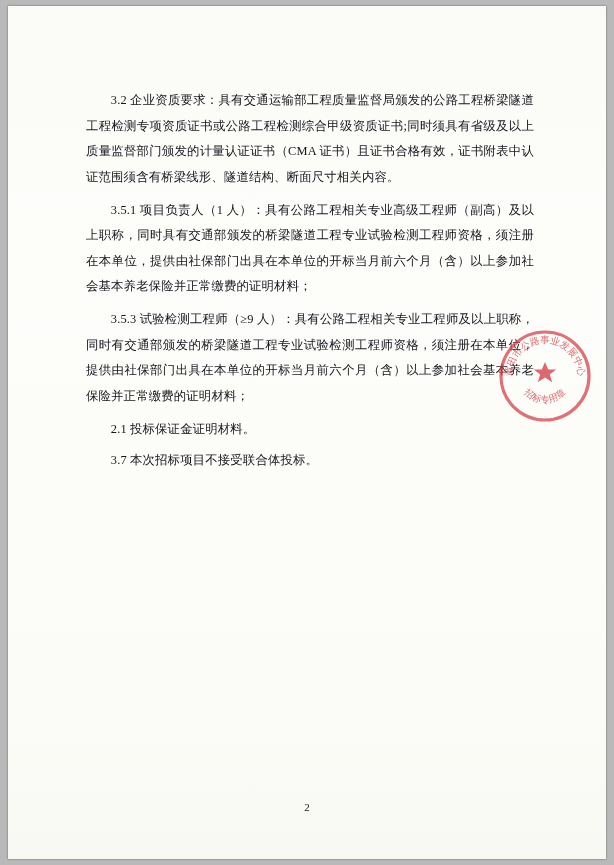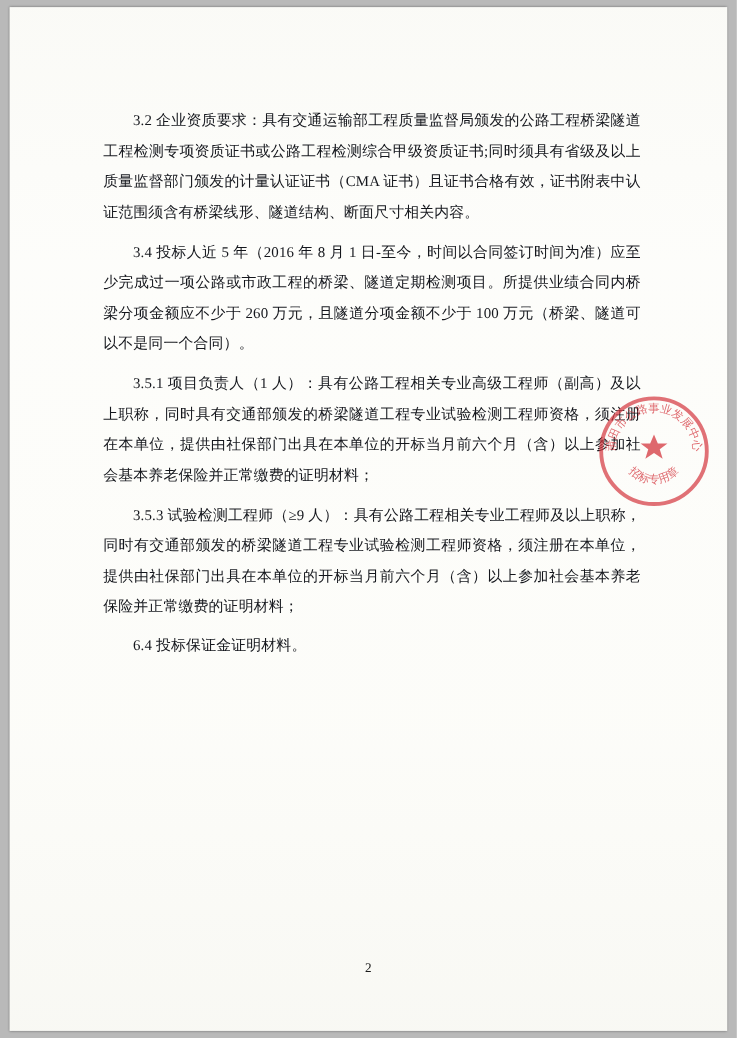--- a/index.html
+++ b/index.html
@@ -80,24 +80,24 @@
   }
 </style>
 </head>
 <body>
 
 <div class="page">
   <div class="paper-texture"></div>
 
   <div class="content">
     <p class="para">3.2 企业资质要求：具有交通运输部工程质量监督局颁发的公路工程桥梁隧道工程检测专项资质证书或公路工程检测综合甲级资质证书;同时须具有省级及以上质量监督部门颁发的计量认证证书（CMA 证书）且证书合格有效，证书附表中认证范围须含有桥梁线形、隧道结构、断面尺寸相关内容。</p>
-    <p class="para">3.4 投标人近 5 年（2016 年 8 月 1 日-至今，时间以合同签订时间为准）应至少完成过一项公路或市政工程的桥梁、隧道定期检测项目。所提供业绩合同内桥梁分项金额应不少于 260 万元，且隧道分项金额不少于 100 万元（桥梁、隧道可以不是同一个合同）。</p>
     <p class="para">3.5.1 项目负责人（1 人）：具有公路工程相关专业高级工程师（副高）及以上职称，同时具有交通部颁发的桥梁隧道工程专业试验检测工程师资格，须注册在本单位，提供由社保部门出具在本单位的开标当月前六个月（含）以上参加社会基本养老保险并正常缴费的证明材料；</p>
     <p class="para">3.5.3 试验检测工程师（≥9 人）：具有公路工程相关专业工程师及以上职称，同时有交通部颁发的桥梁隧道工程专业试验检测工程师资格，须注册在本单位，提供由社保部门出具在本单位的开标当月前六个月（含）以上参加社会基本养老保险并正常缴费的证明材料；</p>
-    <p class="para tight">6.4 投标保证金证明材料。</p>
+    <p class="para tight">2.1 投标保证金证明材料。</p>
+    <p class="para tight">3.7 本次招标项目不接受联合体投标。</p>
   </div>
 
   <div class="seal">
     <svg width="96" height="96" viewBox="0 0 96 96" xmlns="http://www.w3.org/2000/svg">
       <circle cx="48" cy="48" r="44" fill="none" stroke="#d4343c" stroke-width="3.2" opacity="0.85"></circle>
       <path id="sealTop" d="M 48 48 m -33,0 a 33,33 0 1,1 66,0" fill="none"></path>
       <path id="sealBottom" d="M 48 48 m -25,10 a 27,27 0 0,0 50,0" fill="none"></path>
       <text class="seal-text" opacity="0.9">
         <textPath href="#sealTop" startOffset="50%" text-anchor="middle">莆田市公路事业发展中心</textPath>
       </text>

